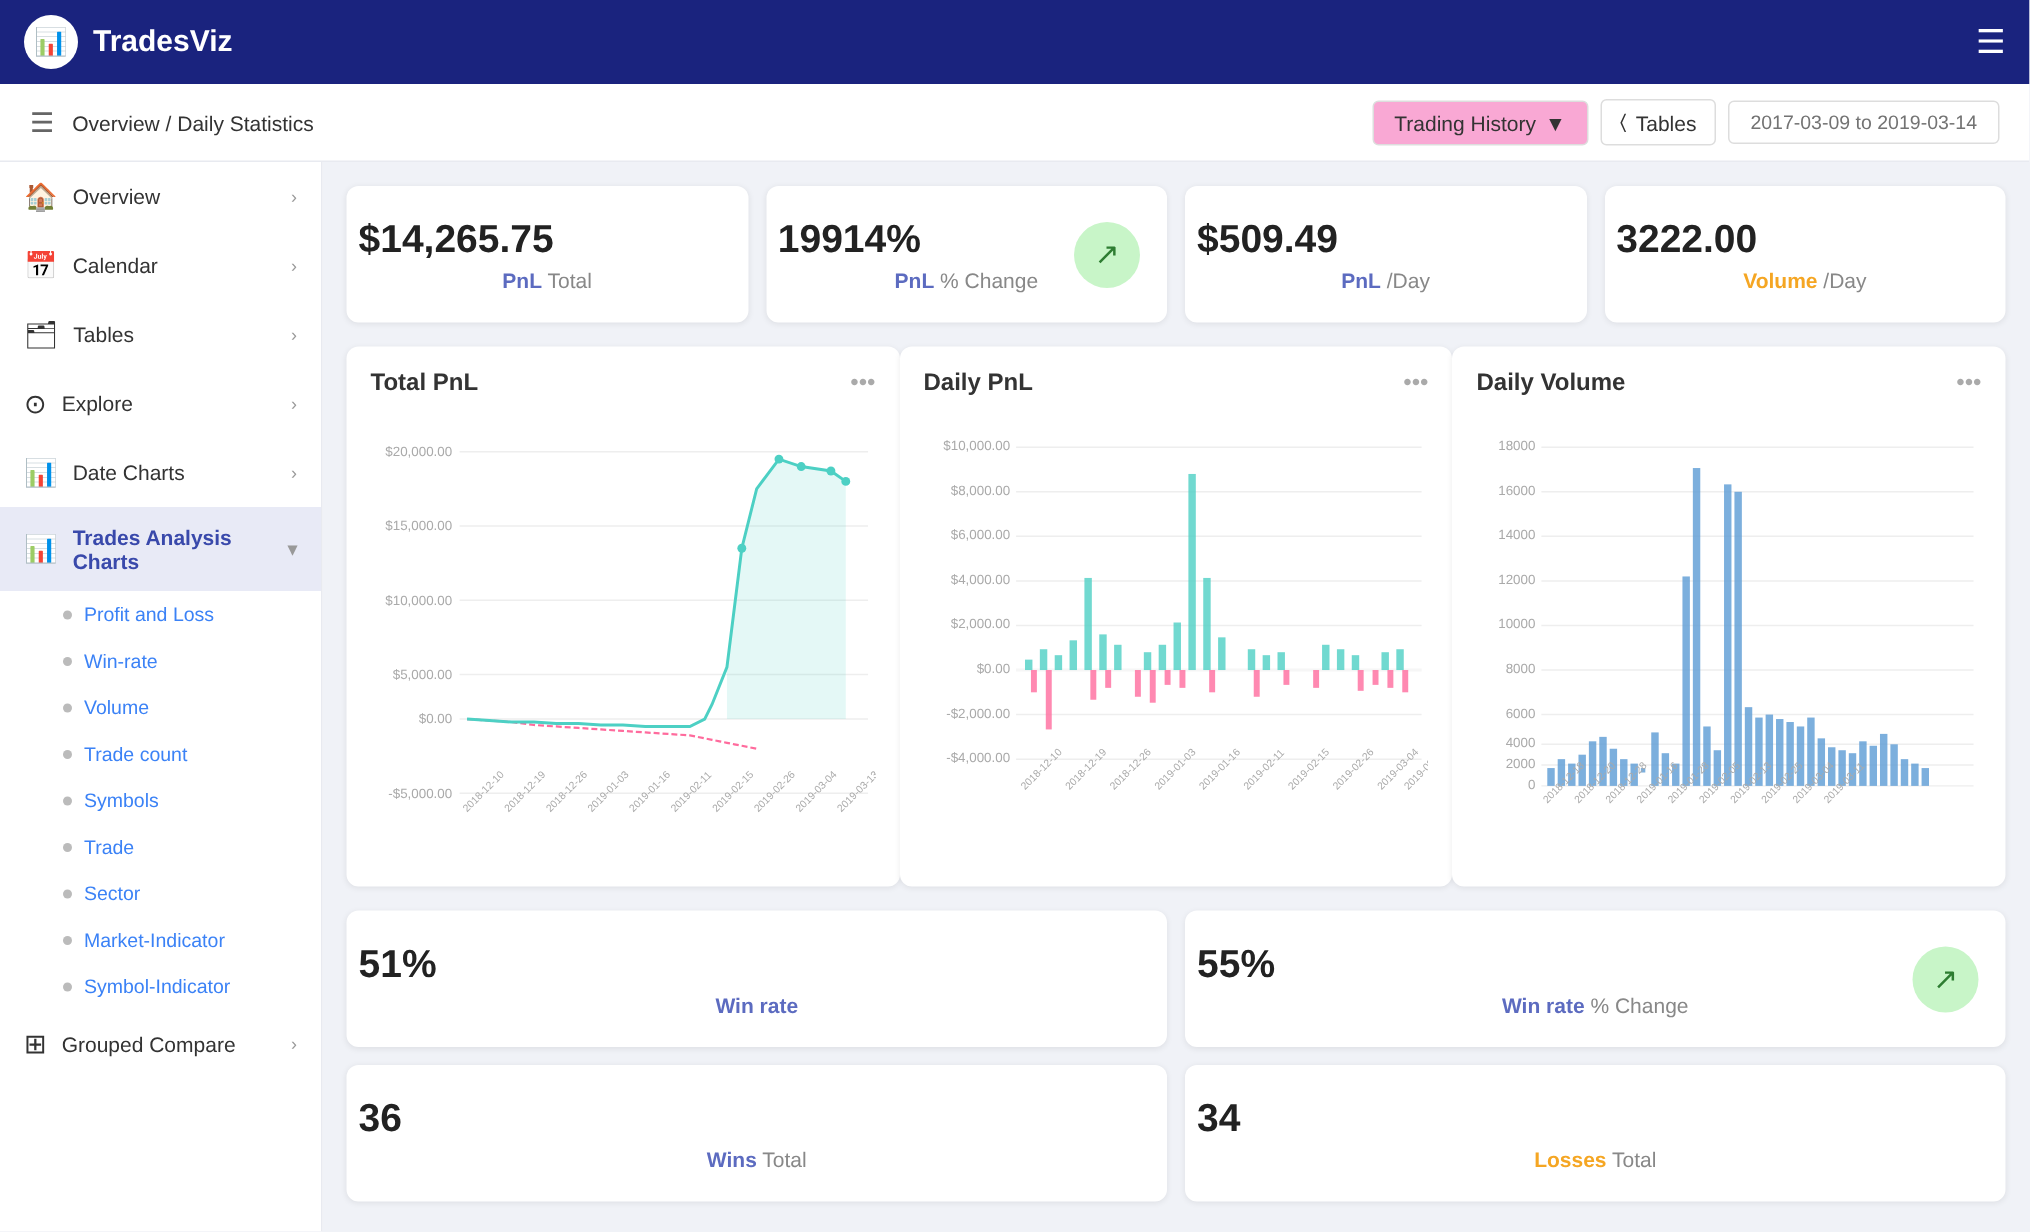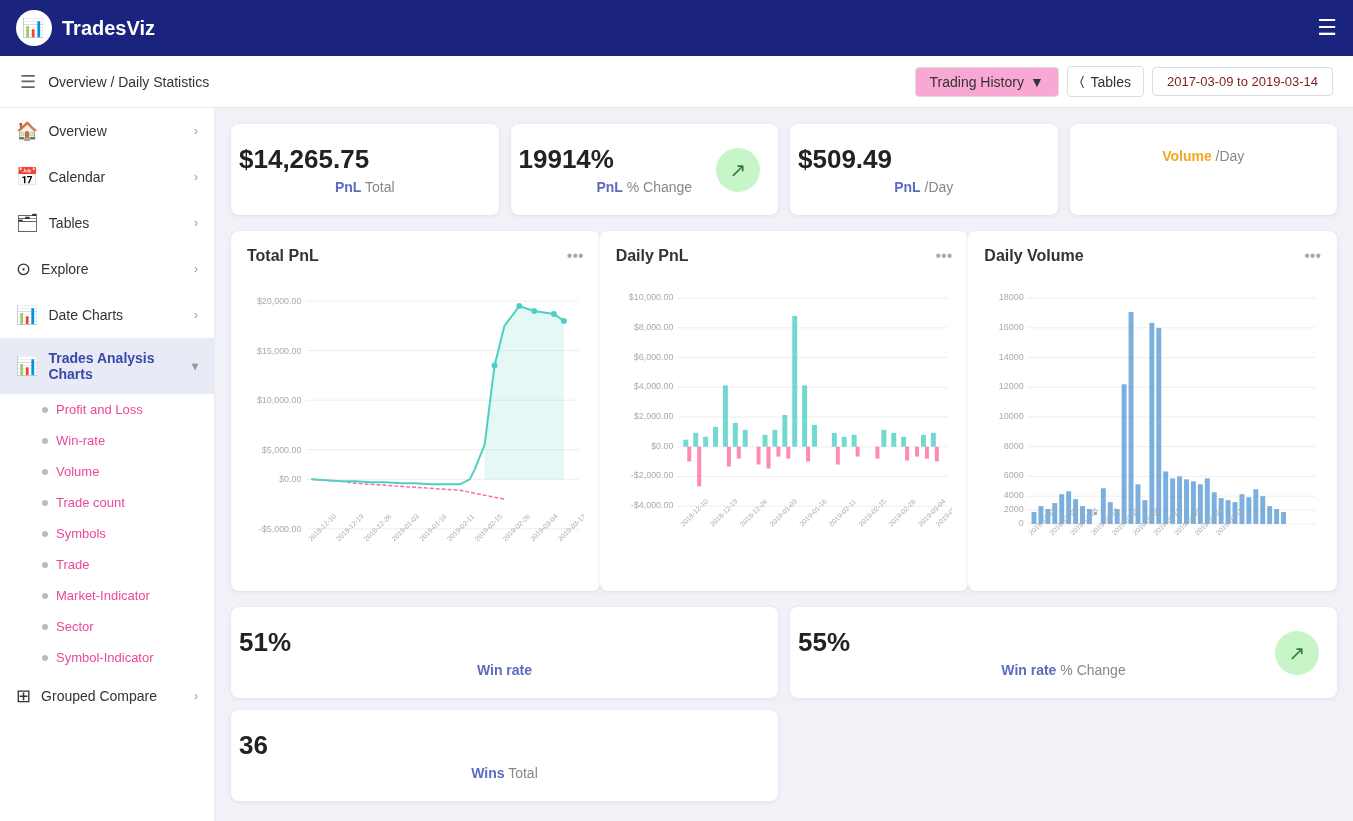--- a/index.html
+++ b/index.html
@@ -66,21 +66,21 @@
       cursor: pointer;
       color: #333;
     }
     .date-range-btn {
       border: 1px solid #ddd;
       border-radius: 4px;
       padding: 6px 14px;
       font-size: 13px;
       background: #fff;
       cursor: pointer;
-      color: #7f1d1d;
+      color: #737373;
     }
 
     
     .main-layout {
       display: flex;
       height: calc(100vh - 108px);
     }
 
     
     .sidebar {
@@ -102,21 +102,21 @@
     .sidebar-item.active {
       background: #e8eaf6;
       color: #3949ab;
       font-weight: 600;
     }
     .sidebar-item .chevron { margin-left: auto; font-size: 12px; color: #999; }
     .sidebar-icon { font-size: 18px; }
     .sub-item {
       padding: 8px 16px 8px 42px;
       font-size: 13px;
-      color: #ec4899;
+      color: #3b82f6;
       cursor: pointer;
       display: flex;
       align-items: center;
       gap: 8px;
     }
     .sub-dot { width: 6px; height: 6px; border-radius: 50%; background: #bbb; flex-shrink: 0; }
 
     
     .content {
       flex: 1;
@@ -280,25 +280,25 @@
     <div class="sub-item">
       <span class="sub-dot"></span>
       <span>Symbols</span>
     </div>
     <div class="sub-item">
       <span class="sub-dot"></span>
       <span>Trade</span>
     </div>
     <div class="sub-item">
       <span class="sub-dot"></span>
+      <span>Sector</span>
+    </div>
+    <div class="sub-item">
+      <span class="sub-dot"></span>
       <span>Market-Indicator</span>
-    </div>
-    <div class="sub-item">
-      <span class="sub-dot"></span>
-      <span>Sector</span>
     </div>
     <div class="sub-item">
       <span class="sub-dot"></span>
       <span>Symbol-Indicator</span>
     </div>
     <div class="sidebar-item">
       <span class="sidebar-icon">⊞</span>
       <span>Grouped Compare</span>
       <span class="chevron">›</span>
     </div>
@@ -323,20 +323,21 @@
         <div class="trend-icon-circle">↗</div>
       </div>
       <div class="stat-card">
         <div class="big-number">$509.49</div>
         <div class="label-row">
           <span class="pnl-label">PnL</span>
           <span class="sub-label"> /Day</span>
         </div>
       </div>
       <div class="stat-card">
+        <div class="big-number">3222.00</div>
         <div class="label-row">
           <span class="pnl-label" style="color:#f5a623;">Volume</span>
           <span class="sub-label"> /Day</span>
         </div>
       </div>
     </div>
 
     <div class="chart-row">
 
       <div class="chart-card">
@@ -570,16 +571,23 @@
         </div>
         <div class="trend-icon-circle">↗</div>
       </div>
       <div class="stat-card">
         <div class="big-number">36</div>
         <div class="label-row">
           <span class="pnl-label">Wins</span>
           <span class="sub-label"> Total</span>
         </div>
       </div>
+      <div class="stat-card">
+        <div class="big-number">34</div>
+        <div class="label-row">
+          <span class="pnl-label" style="color:#f5a623;">Losses</span>
+          <span class="sub-label"> Total</span>
+        </div>
+      </div>
     </div>
 
   </main>
 </div>
 
 </body></html>

